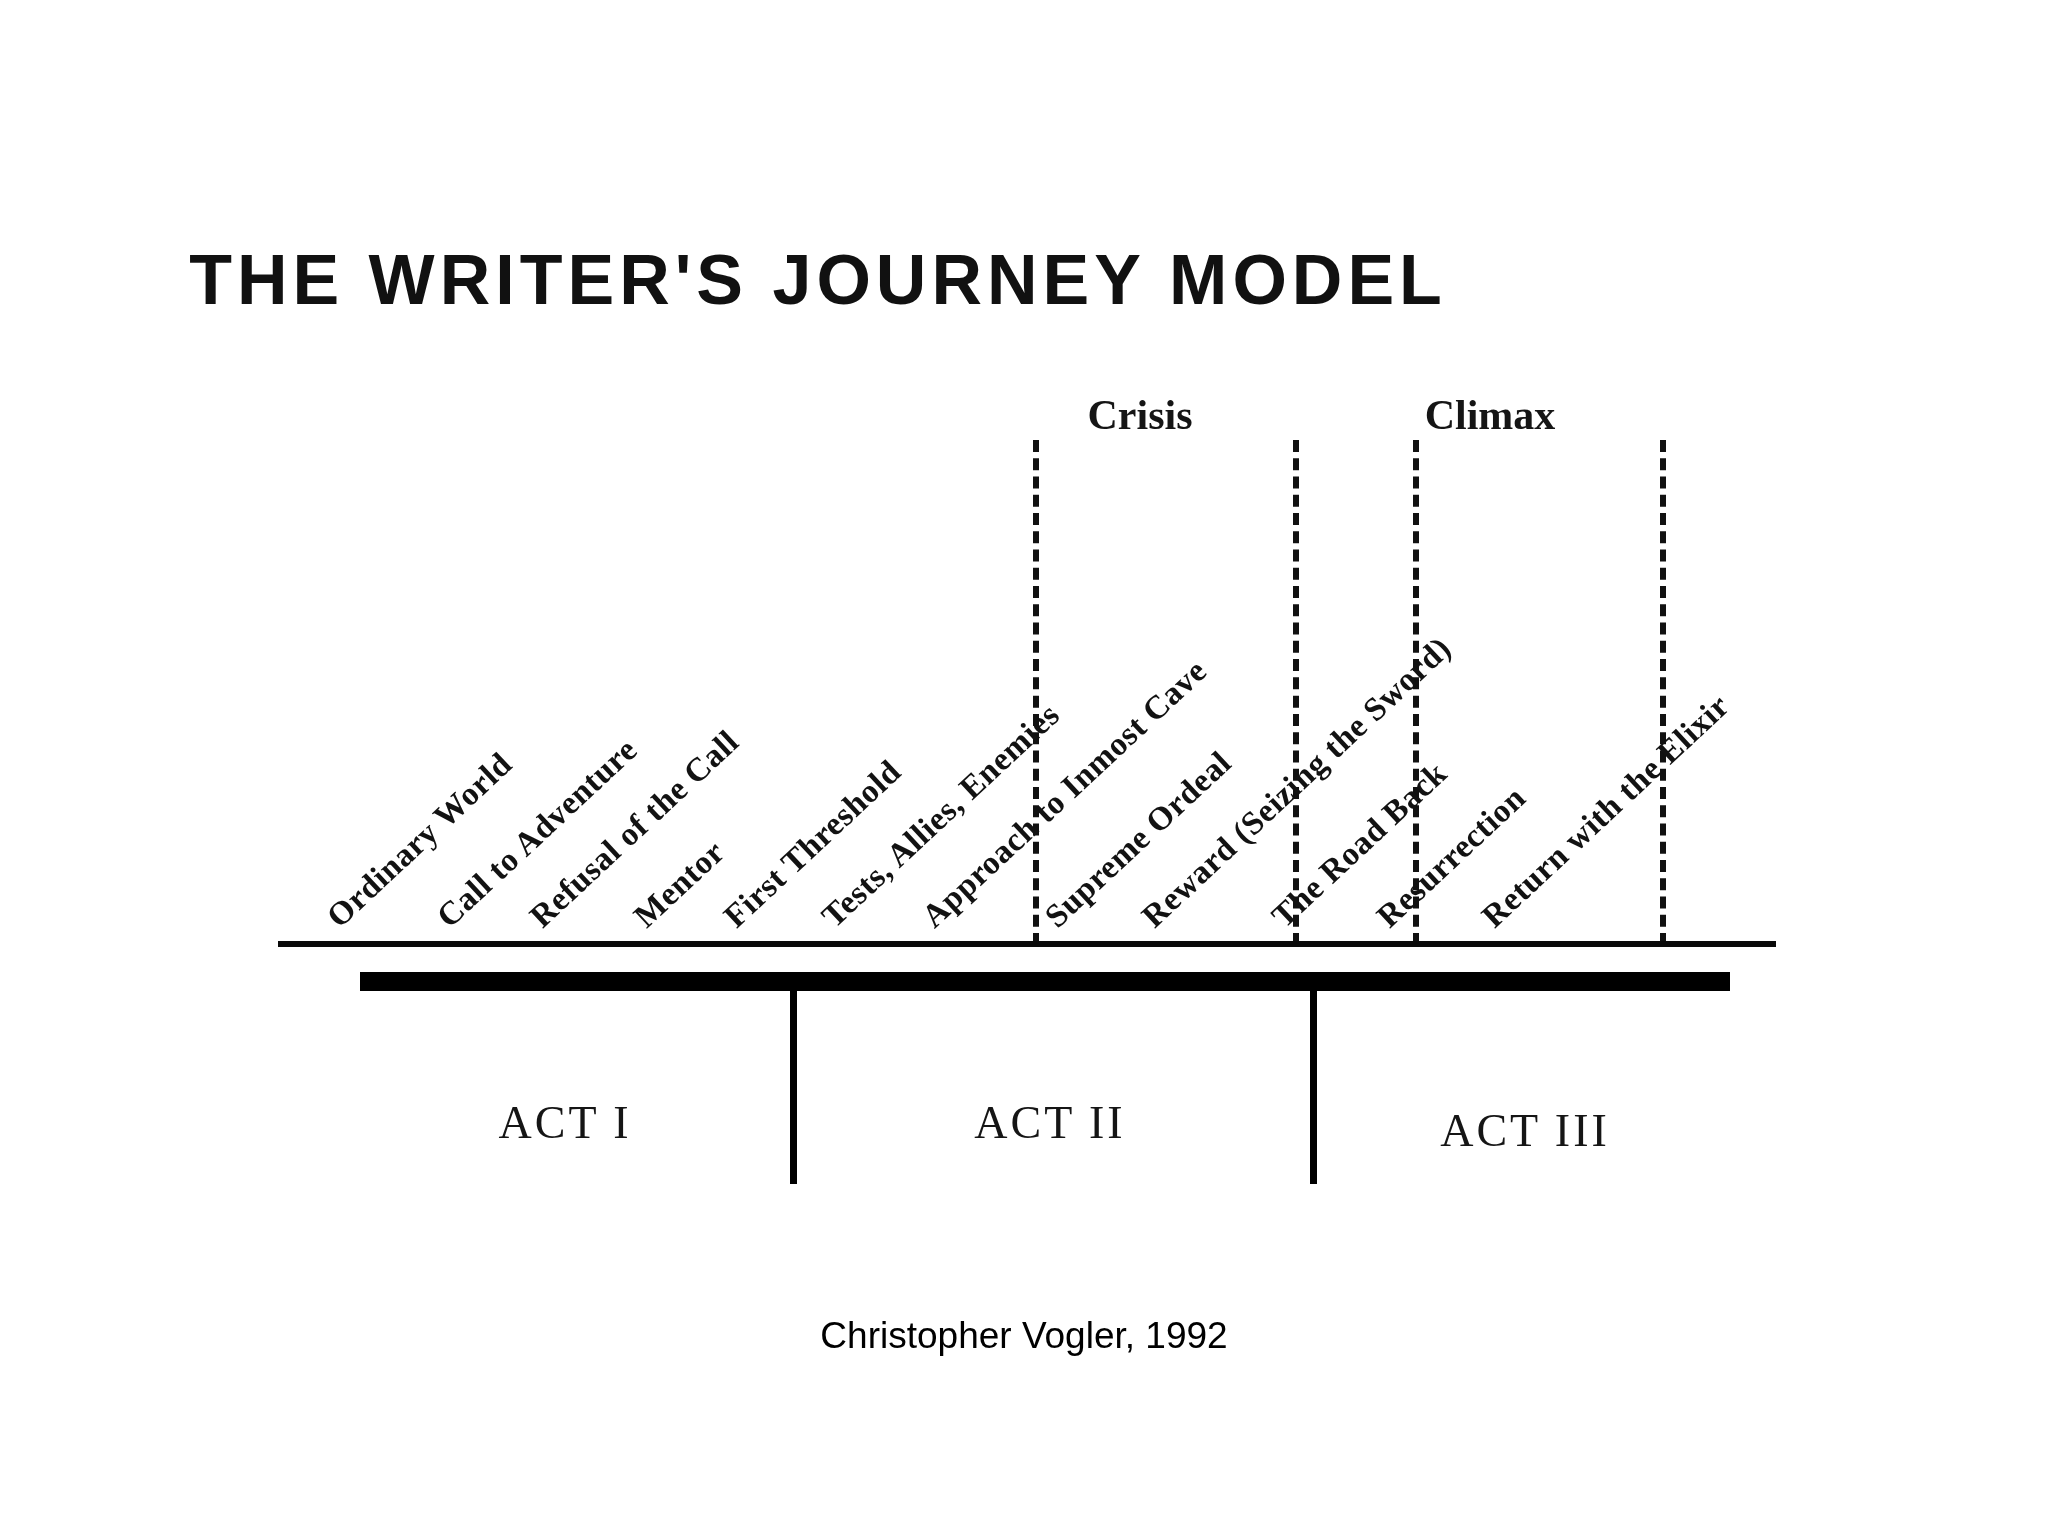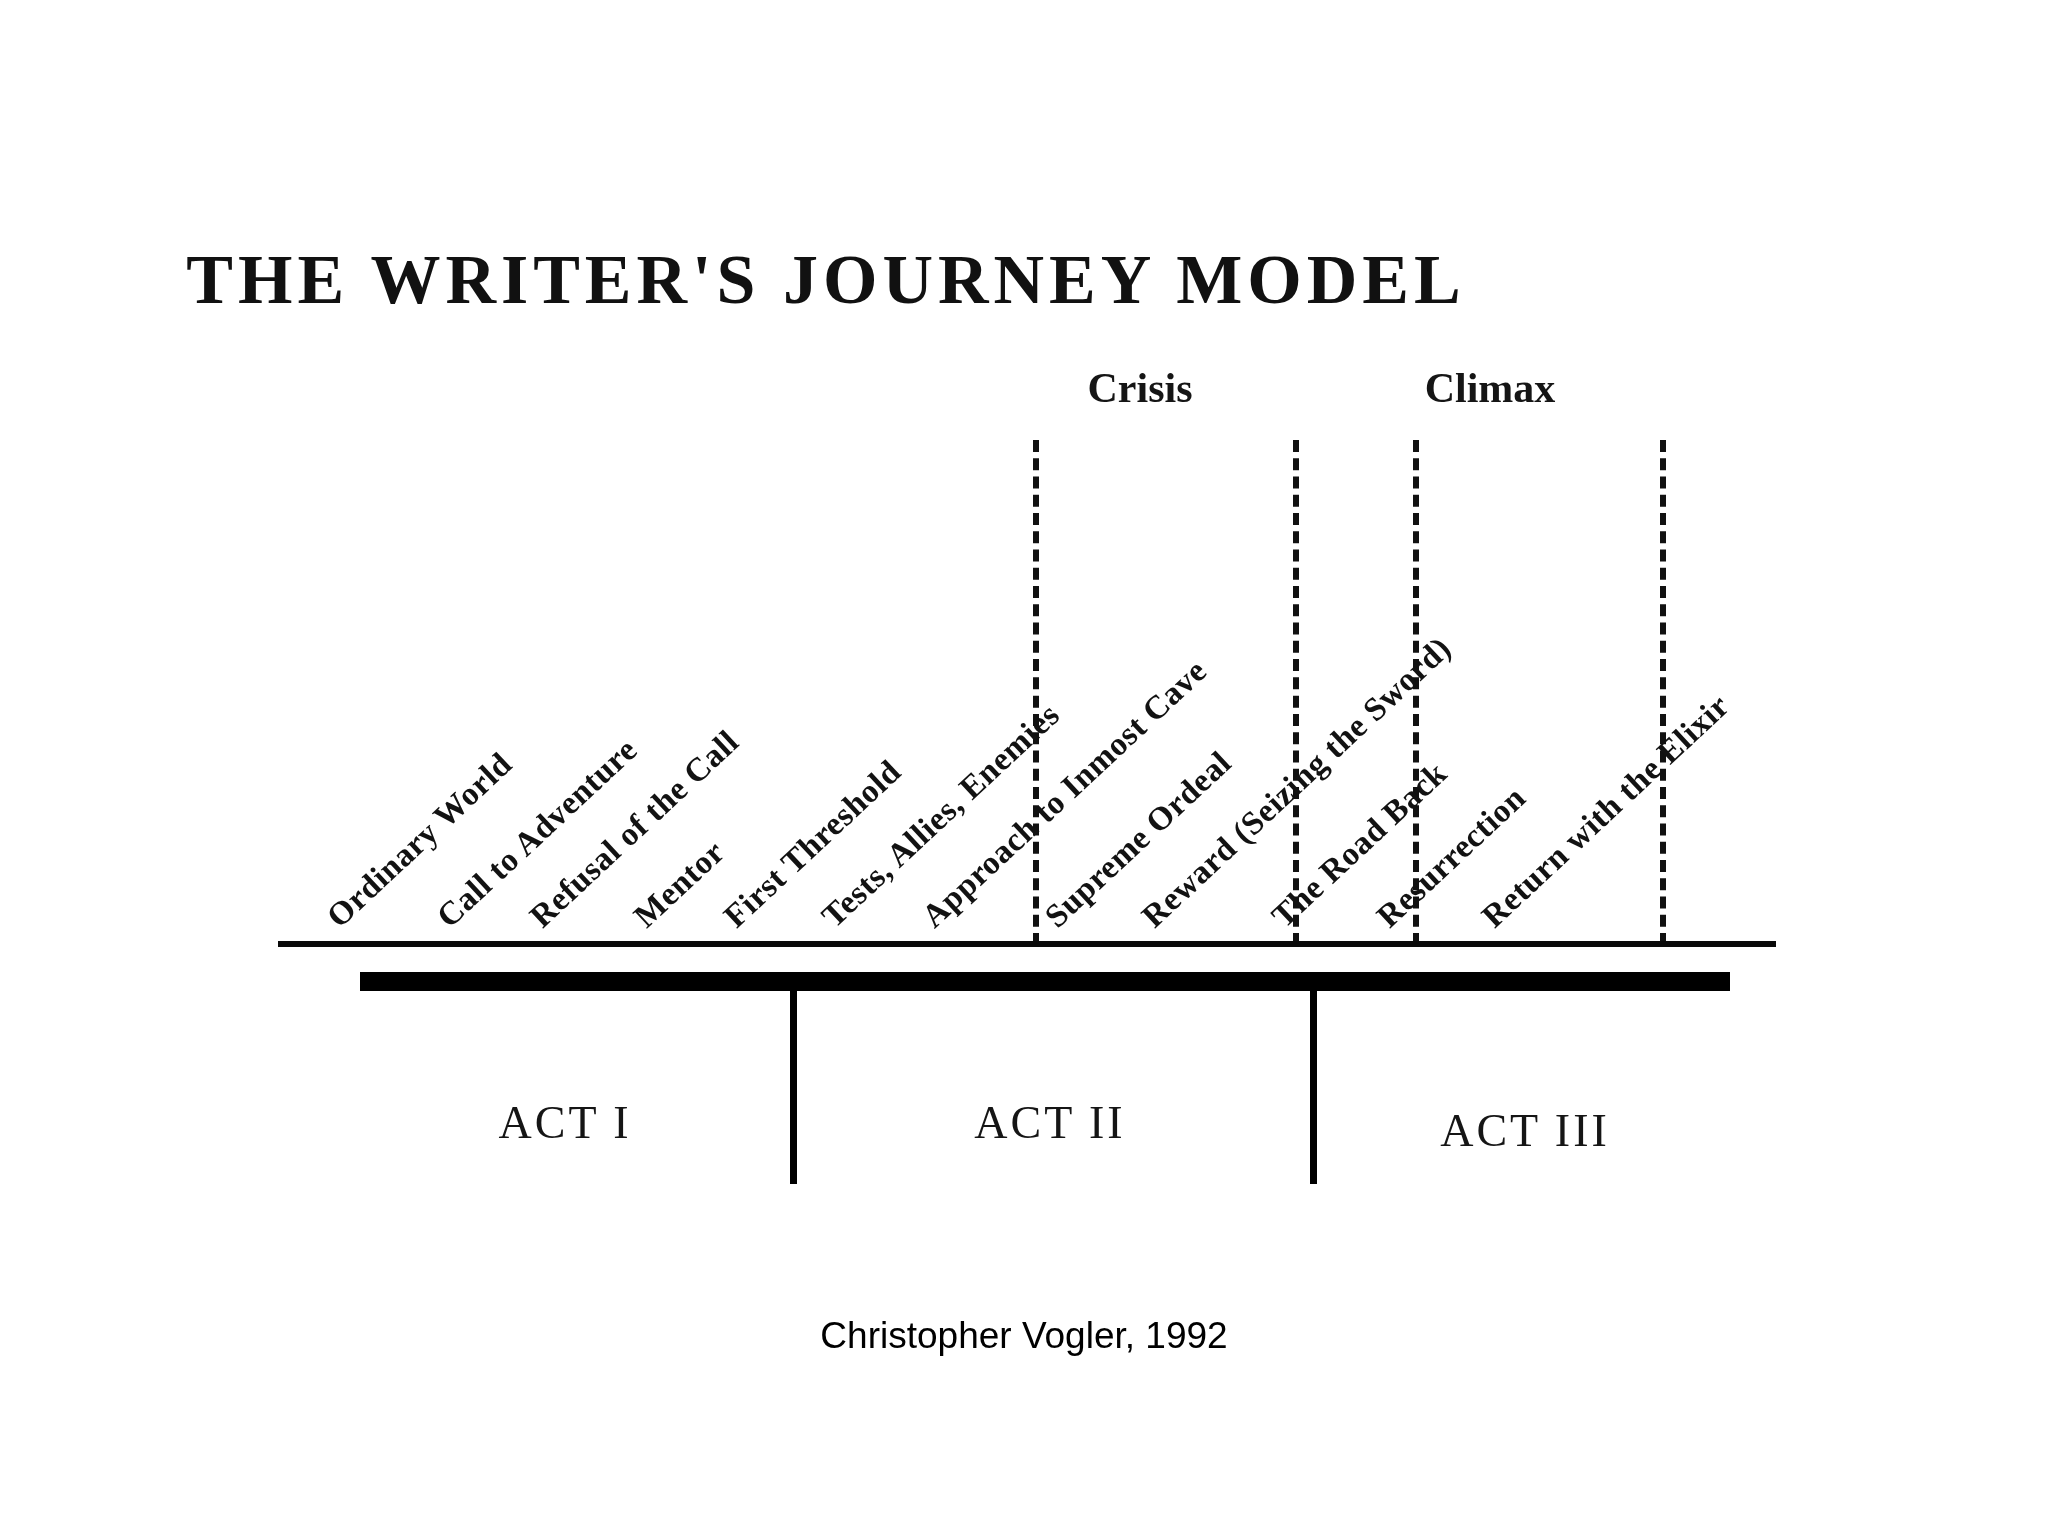--- a/index.html
+++ b/index.html
@@ -22,39 +22,38 @@
     background: #ffffff;
   }
 
   
   .diagram-title {
     position: absolute;
     left: 0;
     top: 240px;
     width: 1636px;
     text-align: center;
-    font-family: Liberation Serif, serif;
+    font-family: Liberation Sans, sans-serif;
     font-size: 70px;
     font-weight: 700;
     letter-spacing: 5px;
     color: #111111;
     white-space: nowrap;
-    margin-left: 8px;
   }
 
   
   .turning-label {
     position: absolute;
     transform: translateX(-50%);
     font-family: "Liberation Serif", serif;
     font-size: 42px;
     font-weight: 700;
     color: #151515;
     white-space: nowrap;
-    top: 364px;
+    top: 391px;
   }
 
   
   .dashed-marker {
     position: absolute;
     width: 0;
     border-left: 6px dashed #111111;
     top: 440px;
     height: 505px;
   }

